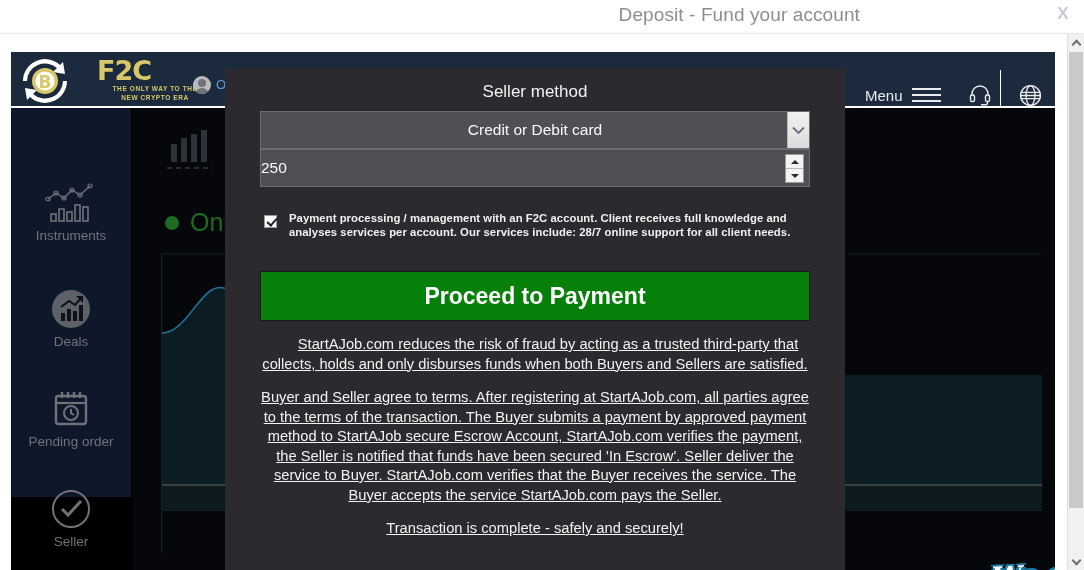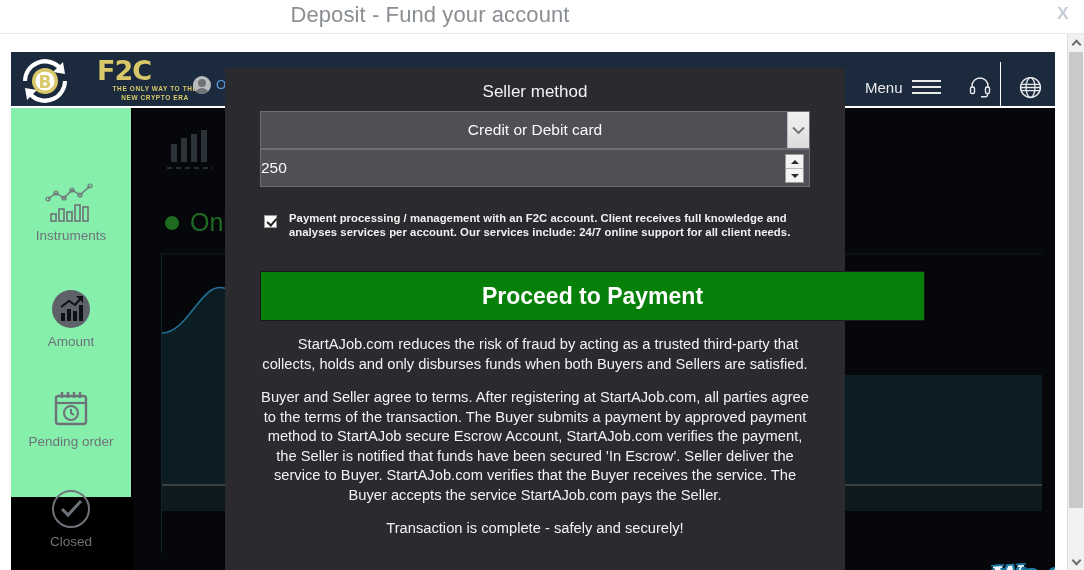--- a/index.html
+++ b/index.html
@@ -11,22 +11,22 @@
   }
   #root { position: relative; width: 1084px; height: 570px; background: #fff; }
 
   
   .titlebar {
     position: absolute; left: 0; top: 0; width: 1084px; height: 34px;
     background: #ffffff;
   }
   .titlebar-text {
     position: absolute; left: 0; top: 0; width: 860px; height: 34px;
-    line-height: 30px; text-align: center;
-    font-size: 22px; color: #8a8f94; letter-spacing: .1px;
+    line-height: 30px; text-align: right;
+    font-size: 19px; color: #8a8f94; letter-spacing: .1px;
   }
   .titlebar-close {
     position: absolute; right: 10px; top: 0px;
     font-size: 17px; color: #c6cdd4; line-height: 28px;
     width: 22px; text-align: center; cursor: pointer;
     font-weight: 600;
   }
   .titlebar-sep {
     position: absolute; left: 0; top: 33px; width: 1084px; height: 1px;
     background: #e6e8ea;
@@ -75,21 +75,21 @@
   .hdr-avatar::after {
     content: ""; position: absolute; left: 2px; top: 12px;
     width: 14px; height: 10px; border-radius: 7px 7px 0 0; background: #6f7377;
   }
   .hdr-online {
     position: absolute; left: 205px; top: 25px;
     font-size: 13px; color: #5d9fe0; white-space: nowrap;
   }
 
   .app-right-bar {
-    position: absolute; right: 0; top: 8px; width: 210px; height: 54px;
+    position: absolute; right: 0; top: 16px; width: 210px; height: 54px;
     background: #1b2a3d;
   }
   .menu-group {
     position: absolute; left: 20px; top: 16px; height: 22px;
     display: flex; align-items: center; gap: 9px; cursor: pointer;
   }
   .menu-label { font-size: 15px; color: #e8eaec; }
   .hamburger { width: 29px; height: 15px; position: relative; }
   .hamburger i {
     position: absolute; left: 0; width: 29px; height: 2px;
@@ -109,21 +109,21 @@
     background: #ffffff;
   }
   .app-hdr-underline {
     position: absolute; left: 0; top: 54px; width: 1044px; height: 2px;
     background: #ffffff;
   }
 
   
   .nav-rail {
     position: absolute; left: 0; top: 56px; width: 120px; height: 389px;
-    background: #86efac;
+    background: #0f172a;
   }
   .nav-item {
     width: 120px; text-align: center; color: #676c72;
     cursor: pointer; padding-top: 14px;
   }
   .nav-item .ico { height: 46px; display: flex; align-items: center; justify-content: center; }
   .nav-item .lbl { font-size: 13.5px; line-height: 16px; color: #6e7379; }
 
   .chart-pane {
     position: absolute; left: 122px; top: 56px; right: 0; bottom: 0;
@@ -209,30 +209,30 @@
     content: ""; position: absolute; left: 4px; top: 0px;
     width: 4px; height: 8px; border: solid #1d1d1d;
     border-width: 0 2px 2px 0; transform: rotate(42deg);
   }
   .consent-text {
     color: #f1f1f2; font-size: 11.3px; font-weight: 700; line-height: 14px;
     letter-spacing: .05px;
   }
 
   .pay-btn {
-    display: block; width: 665px; height: 50px; margin-top: 32px;
+    display: block; width: 550px; height: 50px; margin-top: 32px;
     background: #068008; border: 1px solid #1a1a1e;
     color: #ffffff; font-size: 23px; font-weight: 700;
     font-family: "Liberation Sans", sans-serif; cursor: pointer;
   }
 
   .legal { margin-top: 14px; width: 550px; }
   .legal p {
     color: #f2f2f3; font-size: 14.7px; line-height: 19.5px;
-    text-align: center; margin-bottom: 14px;
+    text-align: center; margin-bottom: 14px; text-decoration: underline;
   }
   .legal p:first-child { text-indent: 26px; }
 
   
   .scrollbar {
     position: absolute; right: 0; top: 34px; width: 17px; height: 536px;
     background: #f1f1f1; border-left: 1px solid #dcdcdc; z-index: 60;
   }
   .sb-btn {
     position: absolute; left: 0; width: 16px; height: 17px;
@@ -339,21 +339,21 @@
               <g fill="#0d1117">
                 <rect x="12" y="26" width="4" height="8"></rect>
                   <rect x="18" y="22" width="4" height="12"></rect>
                 <rect x="24" y="24" width="4" height="10"></rect>
                   <rect x="30" y="18" width="4" height="16"></rect>
               </g>
               <path d="M12 20 L20 14 L26 18 L33 10" stroke="#0d1117" stroke-width="2" fill="none"></path>
               <path d="M27 9 L34 9 L34 16 Z" fill="#0d1117"></path>
             </svg>
           </span>
-          <span class="lbl">Amount</span>
+          <span class="lbl">Deals</span>
         </div>
         <div class="nav-item" style="margin-top:22px">
           <span class="ico">
             <svg width="42" height="42" viewBox="0 0 42 42">
               <rect x="6" y="8" width="30" height="28" rx="2.5" fill="none" stroke="#6e7379" stroke-width="2.4"></rect>
               <path d="M6 15h30" stroke="#6e7379" stroke-width="2.2"></path>
               <g stroke="#6e7379" stroke-width="2.4">
                   <path d="M12 4v6M18 4v6M24 4v6M30 4v6"></path>
                 </g>
               <circle cx="21" cy="25" r="7" fill="none" stroke="#6e7379" stroke-width="2"></circle>
@@ -362,21 +362,21 @@
           </span>
           <span class="lbl">Pending order</span>
         </div>
         <div class="nav-item" style="margin-top:22px">
           <span class="ico">
             <svg width="44" height="44" viewBox="0 0 44 44">
               <circle cx="22" cy="22" r="18" fill="none" stroke="#6e7379" stroke-width="2"></circle>
               <path d="M13 22 L19 28 L32 14" fill="none" stroke="#6e7379" stroke-width="3"></path>
             </svg>
           </span>
-          <span class="lbl">Closed</span>
+          <span class="lbl">Seller</span>
         </div>
       </div>
 
       <div class="chart-pane">
         <div class="mini-cards">
           <svg width="260" height="70" viewBox="0 0 260 70">
             <g fill="#2b3238">
               <rect x="18" y="24" width="6" height="18"></rect>
                 <rect x="28" y="18" width="6" height="24"></rect>
               <rect x="38" y="14" width="6" height="28"></rect>
@@ -444,21 +444,21 @@
               <i class="tri-up"></i>
             </div>
           <div>
               <i class="tri-down"></i>
             </div>
         </span>
       </div>
 
       <div class="consent-row">
         <span class="checkbox"></span>
-        <span class="consent-text">Payment processing / management with an F2C account. Client receives full knowledge and analyses services per account. Our services include: 24/7 online support for all client needs.</span>
+        <span class="consent-text">Payment processing / management with an F2C account. Client receives full knowledge and analyses services per account. Our services include: 28/7 online support for all client needs.</span>
       </div>
 
       <button class="pay-btn">Proceed to Payment</button>
 
       <div class="legal">
         <p>StartAJob.com reduces the risk of fraud by acting as a trusted third-party that collects, holds and only disburses funds when both Buyers and Sellers are satisfied.</p>
         <p>Buyer and Seller agree to terms. After registering at StartAJob.com, all parties agree to the terms of the transaction. The Buyer submits a payment by approved payment method to StartAJob secure Escrow Account, StartAJob.com verifies the payment, the Seller is notified that funds have been secured 'In Escrow'. Seller deliver the service to Buyer. StartAJob.com verifies that the Buyer receives the service. The Buyer accepts the service StartAJob.com pays the Seller.</p>
         <p>Transaction is complete - safely and securely!</p>
       </div>
     </div>

